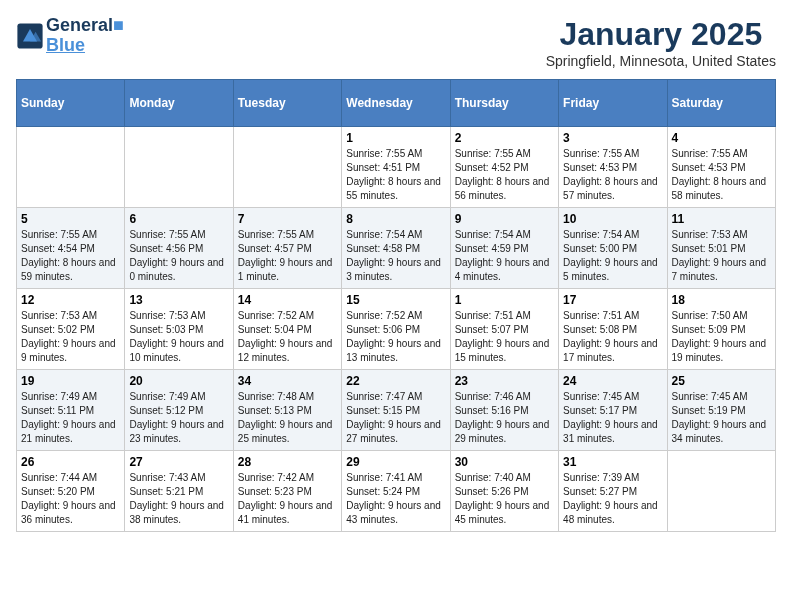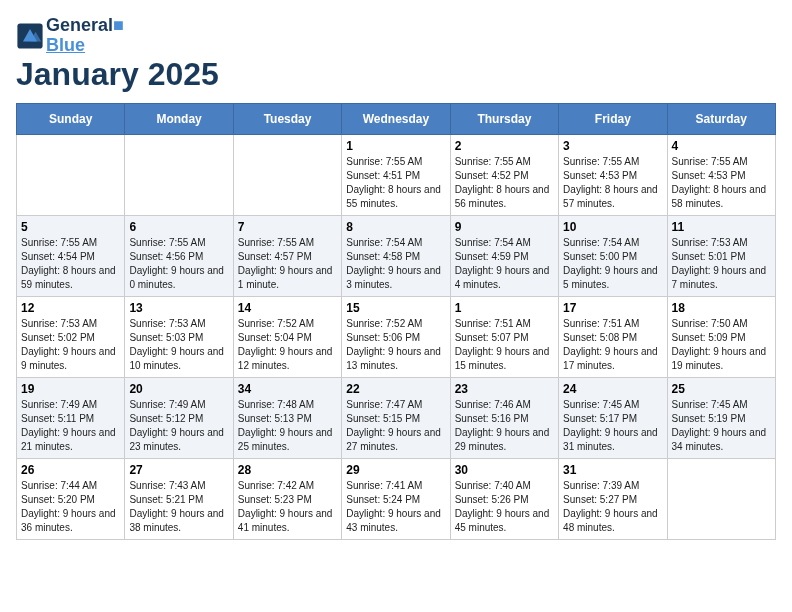--- a/index.html
+++ b/index.html
@@ -8,21 +8,20 @@
       background: #fff;
       width: 792px;
       min-height: 612px;
       padding: 16px;
     }
     .header {
       display: flex;
       justify-content: space-between;
       align-items: flex-start;
       margin-bottom: 10px;
-      flex-direction: column;
     }
     .logo {
       display: flex;
       align-items: center;
     }
     .logo-text {
       font-size: 18px;
       font-weight: bold;
       color: #1a3a5c;
       line-height: 1.1;
@@ -48,22 +47,22 @@
       color: #333;
     }
     table {
       width: 100%;
       border-collapse: collapse;
       font-size: 10.5px;
     }
     thead th {
       background-color: #4a7fc1;
       color: #fff;
-      padding: 8px 4px;
-      text-align: center;
+      padding: 16px 4px;
+      text-align: left;
       font-size: 12px;
       font-weight: bold;
       border: 1px solid #3a6aa0;
     }
     tbody td {
       border: 1px solid #ccc;
       vertical-align: top;
       padding: 4px;
       height: 80px;
       width: 14.28%;
@@ -98,20 +97,21 @@
       <polygon points="10,28 20,10 30,28" fill="#4a90d9"></polygon>
       <polygon points="20,28 28,14 36,28" fill="#4a90d9" opacity="0.6"></polygon>
     </svg>
     <div class="logo-text">
       <div>General<span>■</span></div>
       <div style="color:#4a90d9;text-decoration:underline;">Blue</div>
     </div>
   </div>
   <div class="title-area">
     <div class="month-title">January 2025</div>
+    <div class="location">Springfield, Minnesota, United States</div>
   </div>
 </div>
 
 <table>
   <thead>
     <tr>
     <th>Sunday</th>
         <th>Monday</th>
         <th>Tuesday</th>
         <th>Wednesday</th>

